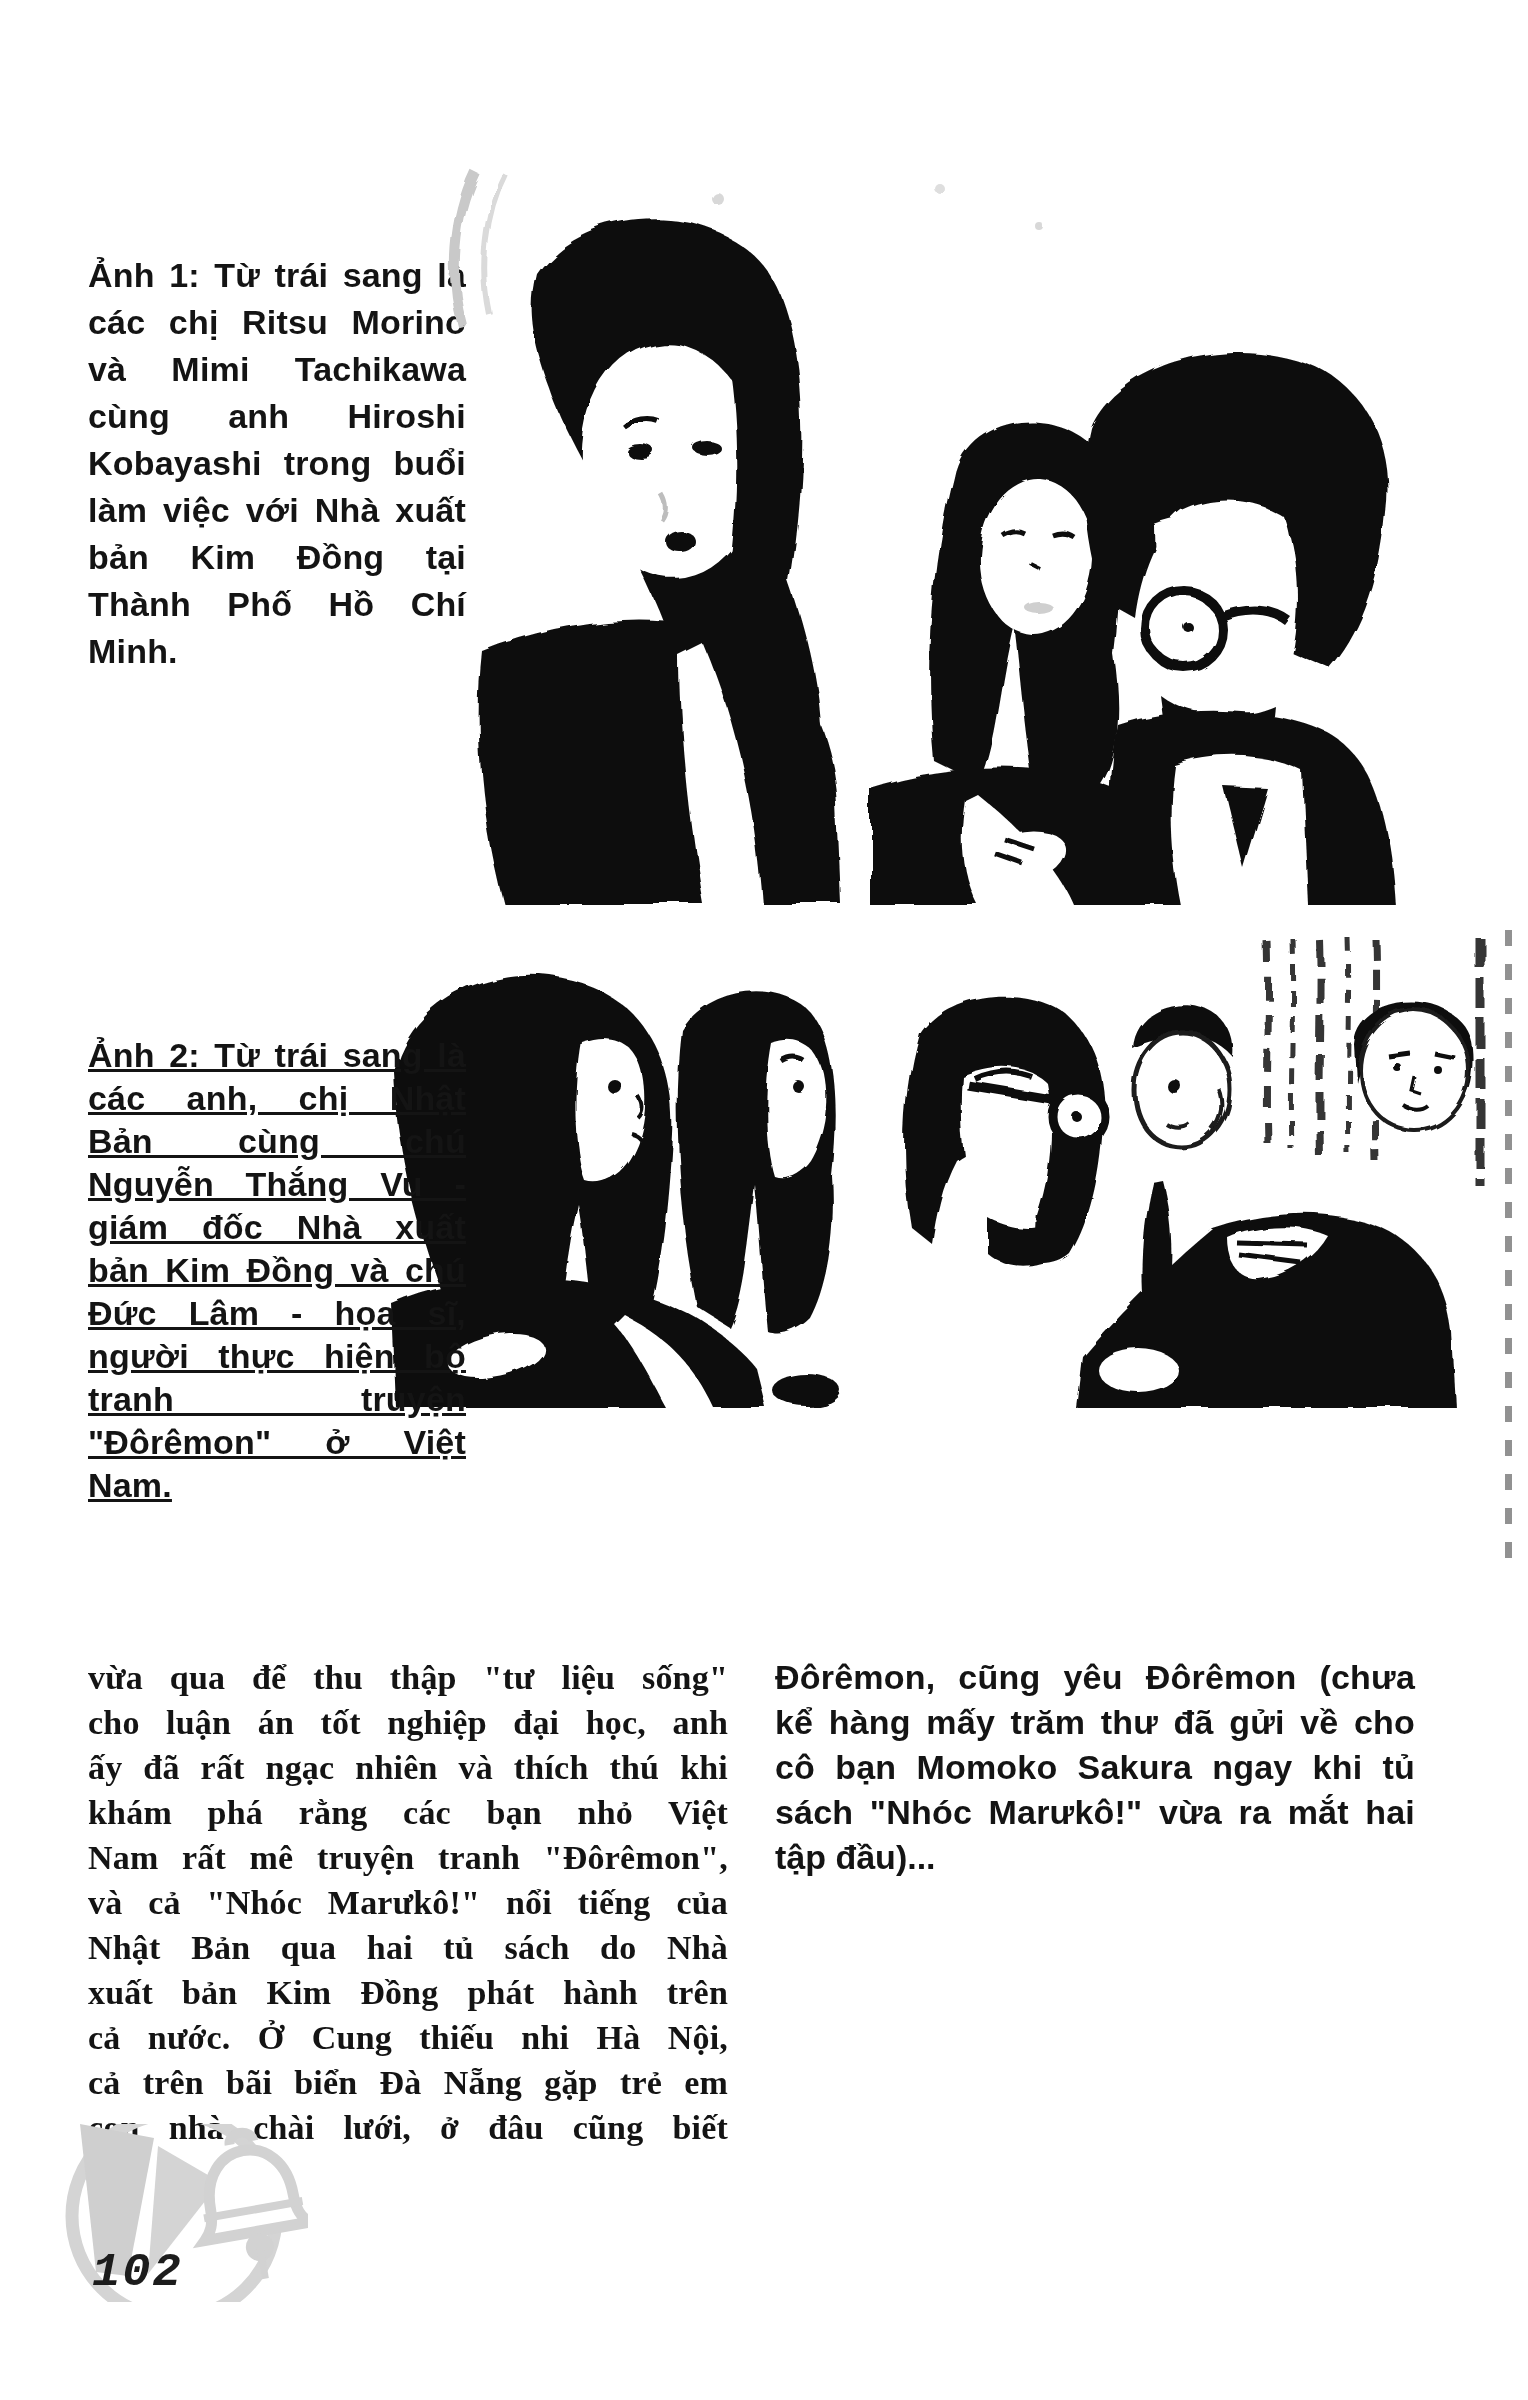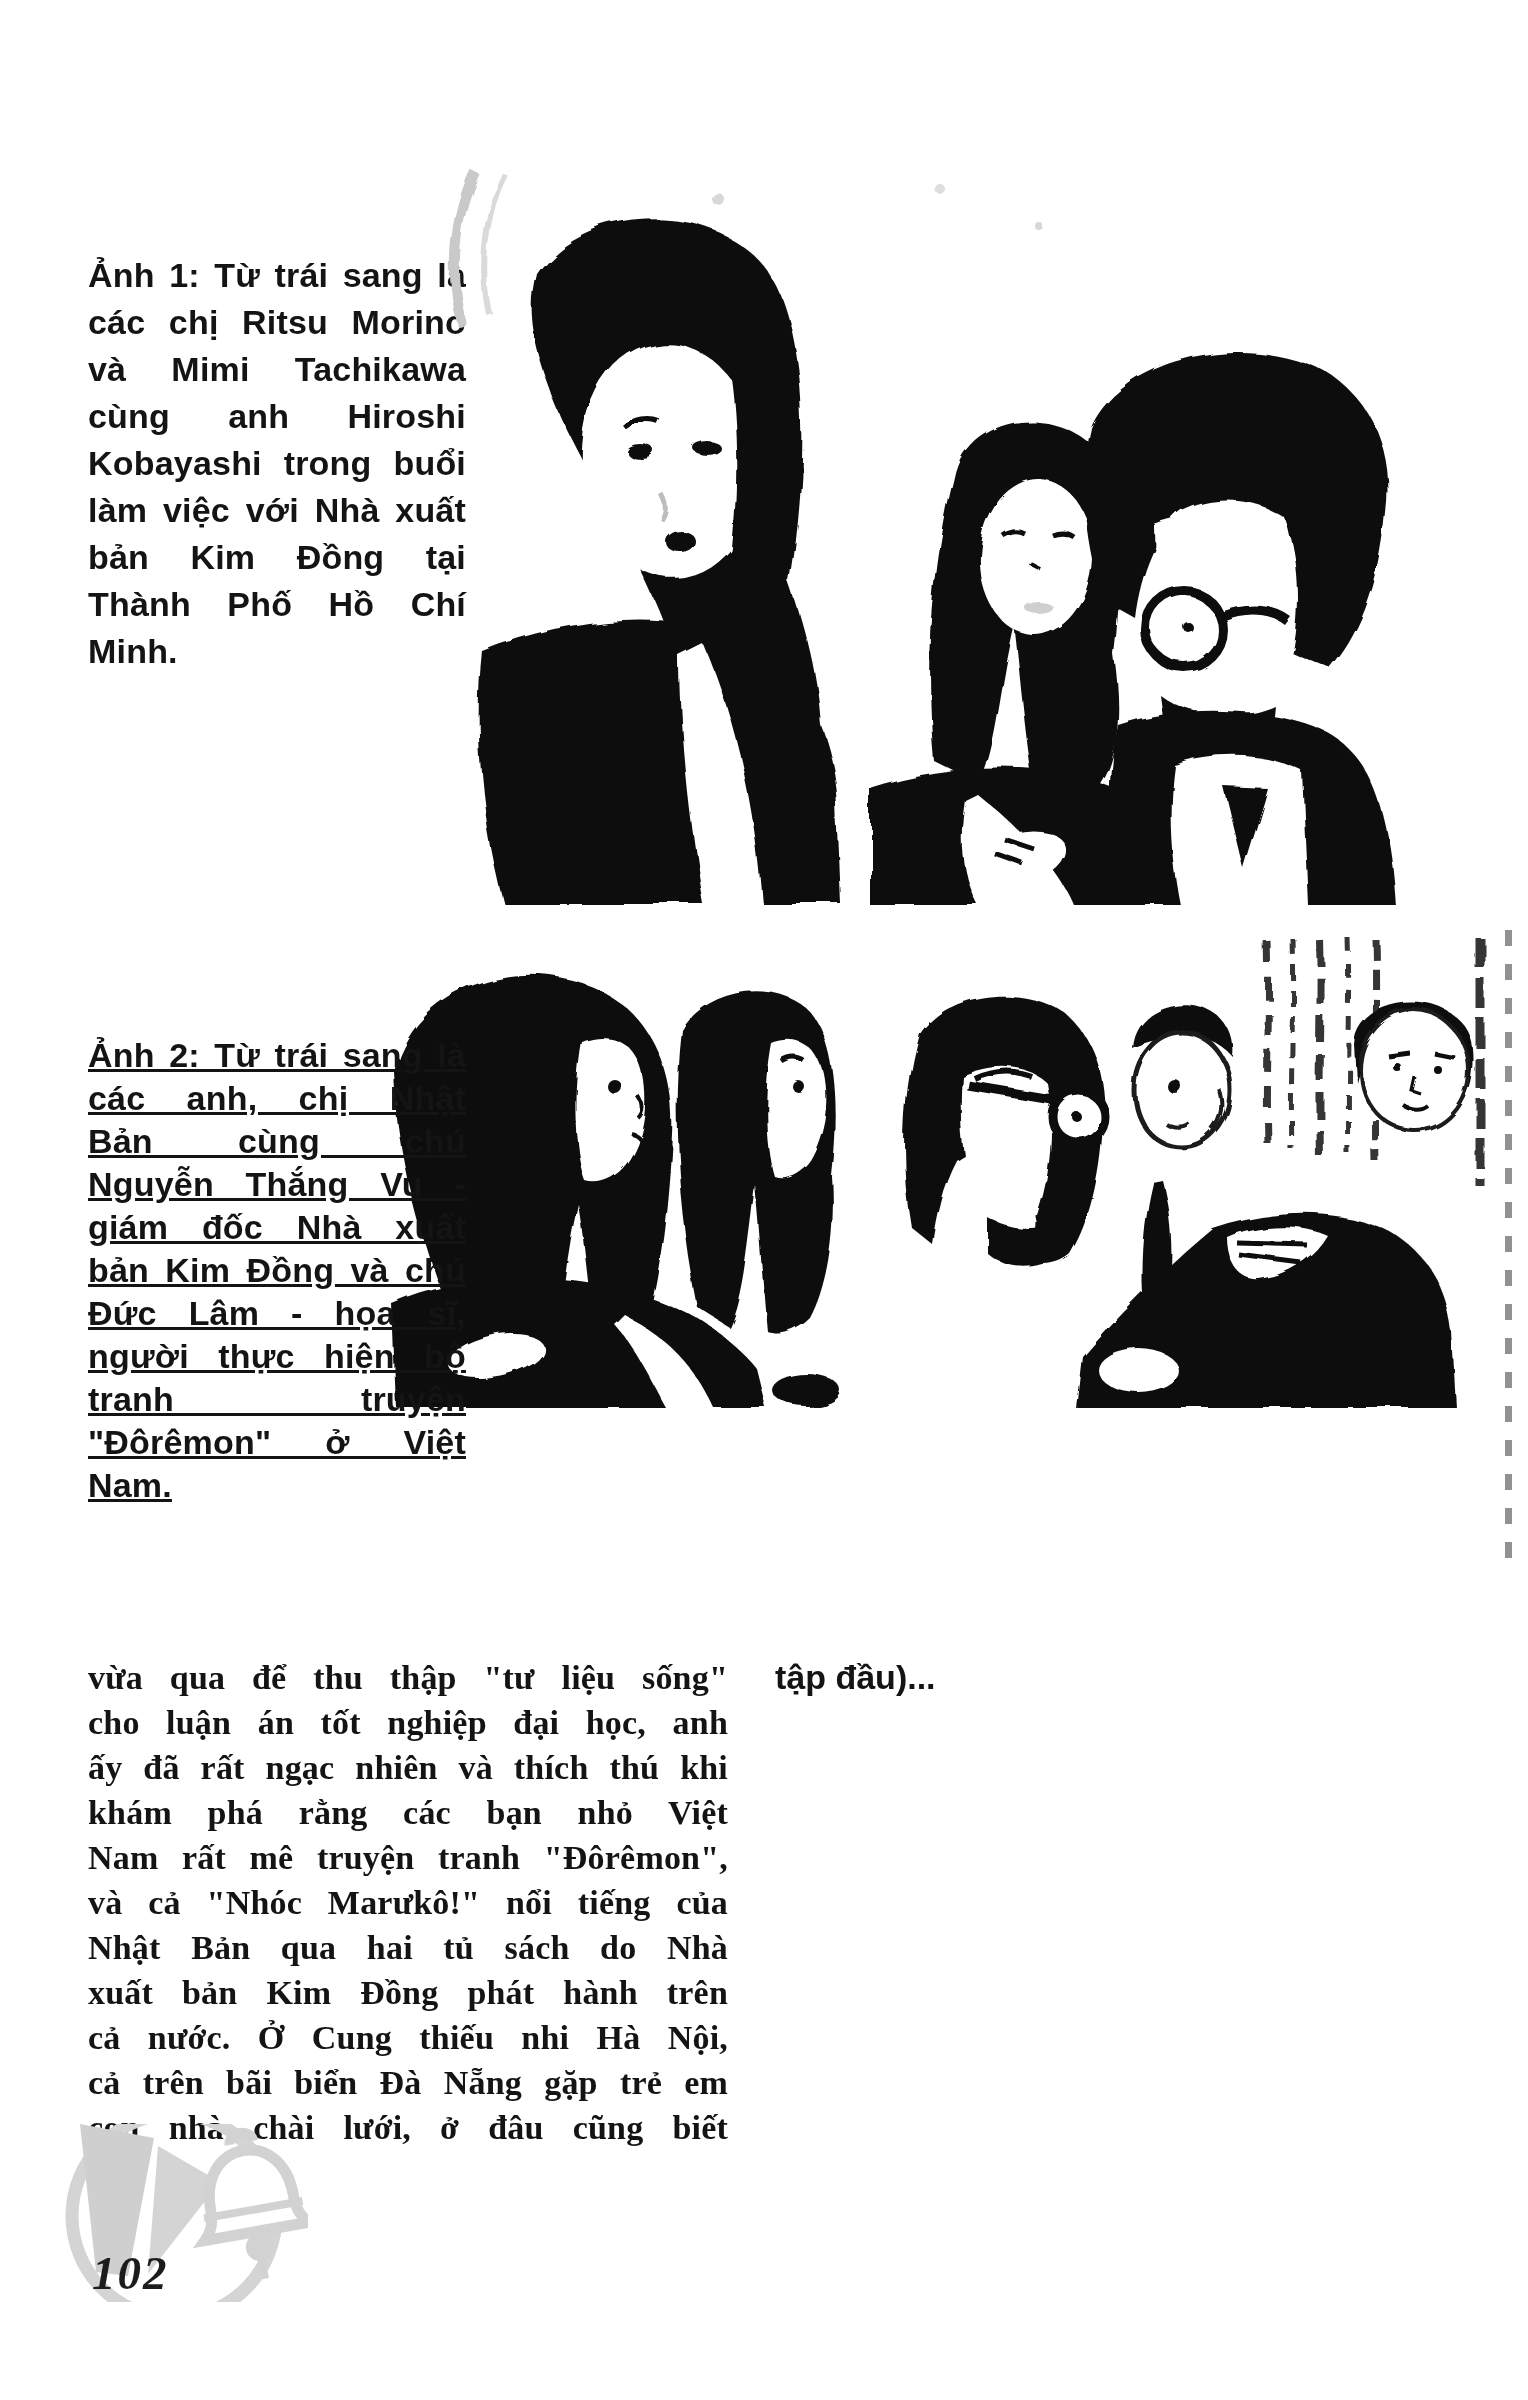--- a/index.html
+++ b/index.html
@@ -40,21 +40,21 @@
     white-space:pre-line;
     text-align:center;
     text-align-last:left;
     font-weight:bold;
     color:#141414;
   }
   .para-indent{text-indent:66px;}
   .page-number{
     position:absolute;
     left:92px;top:2246px;
-    font-family:Liberation Serif, serif;
+    font-family:Liberation Mono, monospace;
     font-style:italic;font-weight:bold;
     font-size:47px;color:#1c1c1c;
     letter-spacing:2px;
   }
   .logo{position:absolute;left:52px;top:2124px;width:256px;height:178px;}
   .scan-line{
     position:absolute;left:1505px;top:930px;width:7px;height:640px;
     background:repeating-linear-gradient(to bottom,
       rgba(45,45,45,.65) 0 16px, rgba(45,45,45,0) 16px 34px);
     filter:blur(.6px);
@@ -218,20 +218,24 @@
 Nam rất mê truyện tranh "Đôrêmon",
 và cả "Nhóc Marưkô!" nổi tiếng của
 Nhật Bản qua hai tủ sách do Nhà
 xuất bản Kim Đồng phát hành trên
 cả nước. Ở Cung thiếu nhi Hà Nội,
 cả trên bãi biển Đà Nẵng gặp trẻ em
 con nhà chài lưới, ở đâu cũng biết</div>
   </div>
 
   <div class="bodycol bodycol-right">
+    <div class="jtext">Đôrêmon, cũng yêu Đôrêmon (chưa
+kể hàng mấy trăm thư đã gửi về cho
+cô bạn Momoko Sakura ngay khi tủ
+sách "Nhóc Marưkô!" vừa ra mắt hai</div>
     <div class="para-last" style="font-size:34px;line-height:45px;">tập đầu)...</div>
   </div>
 
   <div class="logo">
     <svg width="256" height="178" viewBox="0 0 256 178">
       <circle cx="122" cy="92" r="102" fill="none" stroke="#d4d4d4" stroke-width="13"></circle>
       <path d="M28,0 L102,14 L76,152 L44,148 Z" fill="#cfcfcf"></path>
       <path d="M106,22 L168,58 L96,150 Z" fill="#d4d4d4"></path>
       <g transform="rotate(-10 200 90)">
         <path d="M190,18 a12,10 0 0 1 24,0" fill="none" stroke="#d2d2d2" stroke-width="10"></path>

